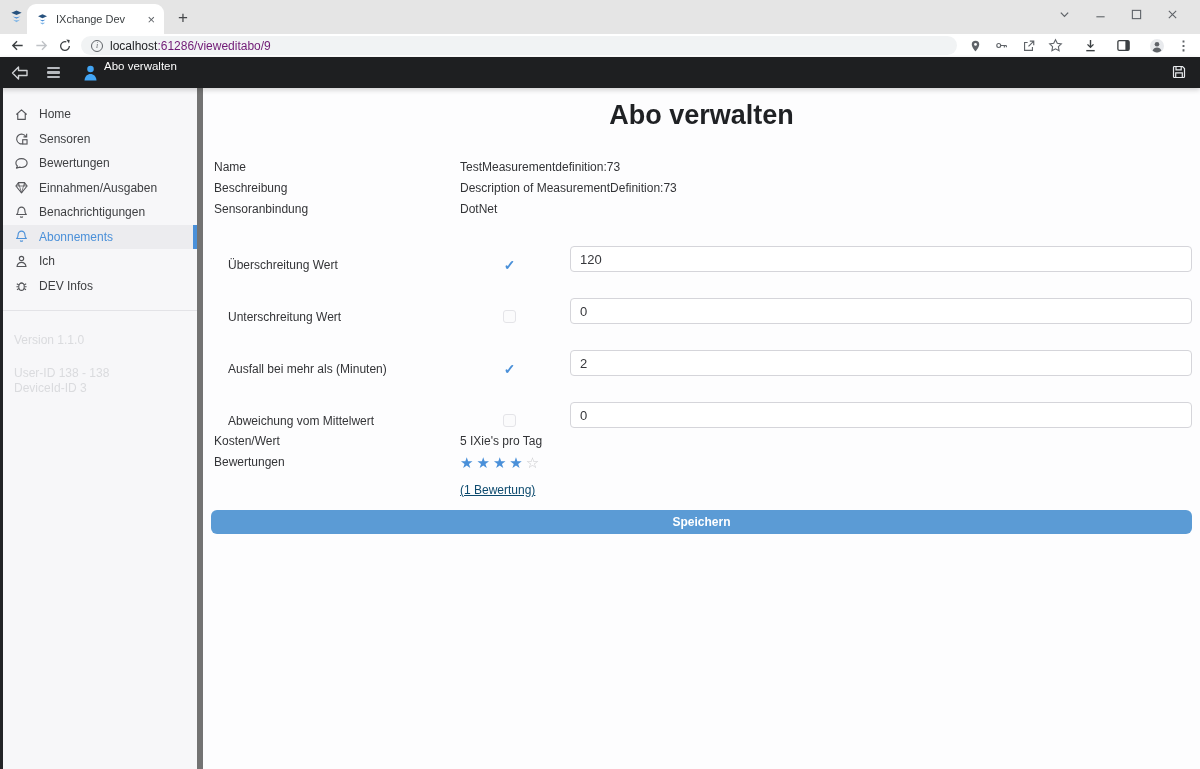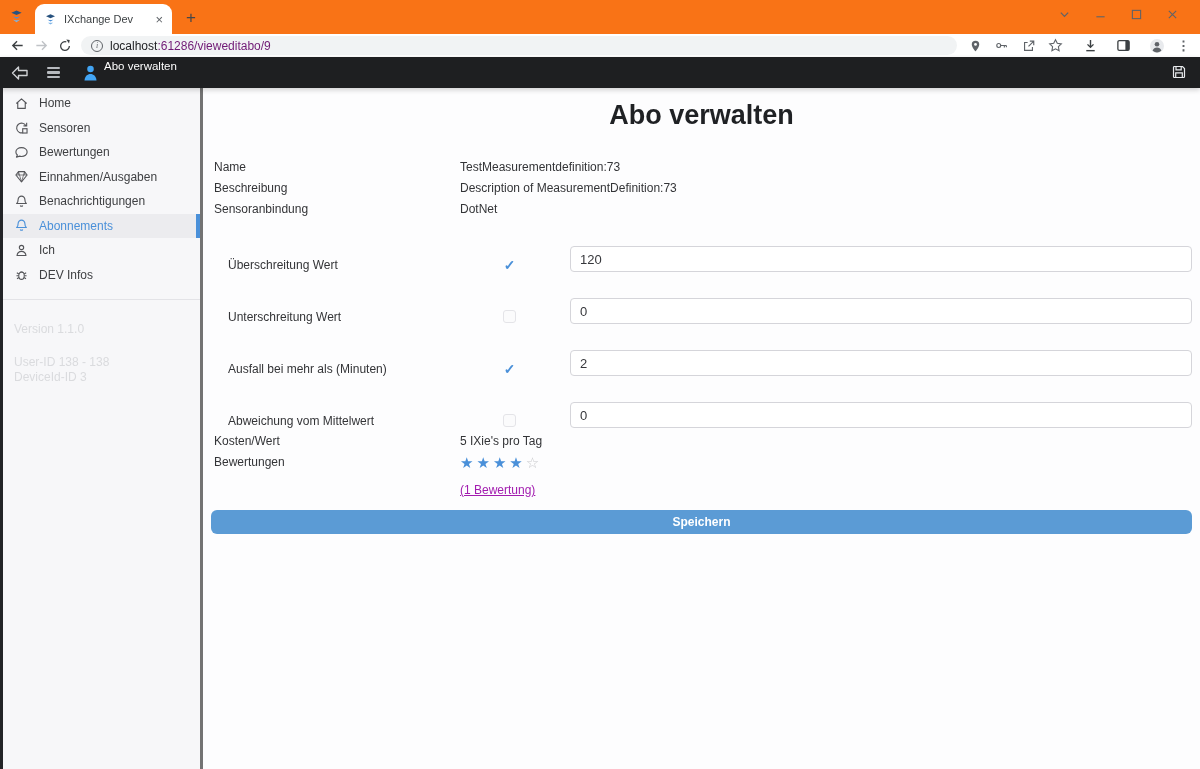--- a/index.html
+++ b/index.html
@@ -1,20 +1,20 @@
 <!DOCTYPE html>
 <html><head>
 <meta charset="utf-8">
 <style>
   * { margin:0; padding:0; box-sizing:border-box; }
   html,body { width:1200px; height:769px; font-family:"Liberation Sans", sans-serif; }
   .screen { position:relative; width:1200px; height:769px; overflow:hidden; background:#fff; }
 
   
-  .tabstrip { height:34px; background:#f97316; display:flex; align-items:flex-end; position:relative;padding-left:8px; }
+  .tabstrip { height:34px; background:#e5e5e5; display:flex; align-items:flex-end; position:relative; }
   .win-icon { position:absolute; left:9px; top:9px; }
   .tab { margin-left:27px; width:137px; height:30px; background:#fff; border-radius:9px 9px 0 0;
          display:flex; align-items:center; padding:0 9px; gap:7px; }
   .tab-title { flex:1; font-size:11px; color:#3c4043; white-space:nowrap; overflow:hidden; }
   .tab-close { font-size:13px; color:#5f6368; line-height:1; }
   .newtab { font-size:17px; color:#45474a; margin:0 0 6px 14px; }
   .win-controls { position:absolute; right:10px; top:2px; display:flex; }
   .win-btn { width:36px; height:24px; display:flex; align-items:center; justify-content:center; color:#5f6368; }
 
   .toolbar { height:23px; background:#fff; display:flex; align-items:center; padding:0 10px; gap:9px; }
@@ -35,21 +35,21 @@
   .appbar .burger { margin-left:17px; display:flex; flex-direction:column; gap:2px; }
   .burger i { display:block; width:13px; height:2.4px; background:#b7babf; border-radius:1px; }
   .appbar .user { margin-left:22px; }
   .app-title { position:absolute; left:104px; top:3px; font-size:11.5px; color:#fdfdfd; }
   .appbar .save-ic { position:absolute; right:13px; top:7px; }
 
   
   .content { display:flex; height:681px; position:relative; }
   .leftstrip { position:absolute; left:0; top:0; width:3px; height:681px; background:#232427; z-index:4; }
 
-  .sidebar { width:203px; background:#f7f7f9; border-right:3px solid #737373; padding-top:3px; position:relative; }
+  .sidebar { width:203px; background:#f7f7f9; border-right:6px solid #737373; padding-top:14px; position:relative; }
   .side-item { height:24.5px; display:flex; align-items:center; padding-left:14px; gap:10px;
                font-size:12px; color:#3f4043; position:relative; }
   .side-item svg { flex:0 0 auto; color:#55565a; }
   .side-item.active { background:#ececef; color:#4a90d9; }
   .side-item.active svg { color:#4a90d9; }
   .side-item.active::after { content:""; position:absolute; right:0; top:0; width:4px; height:100%; background:#4a90d9; }
   .side-divider { border:none; border-top:1px solid #e3e3e7; margin-top:12px; }
   .side-footer { padding:22px 0 0 14px; font-size:12px; color:#dadbde; }
   .side-footer .v { margin-bottom:19px; }
   .side-footer .l { line-height:15px; }
@@ -71,21 +71,21 @@
   .cbox.checked { color:#4a90d9; font-size:14px; font-weight:700; }
   .nrow input { flex:1; height:26px; border:1px solid #d5d5da; border-radius:4px; padding:0 9px;
                 font-size:13px; color:#36373b; font-family:"Liberation Sans", sans-serif; outline:none; background:#fff; }
 
   .gap6 { margin-top:6px; }
   .stars { display:flex; gap:3px; font-size:15px; line-height:1; }
   .star-filled { color:#4a90d9; }
   .star-empty { color:#c9cacd; }
   .rating-link-row { display:flex; margin-top:7px; }
   .rating-link-row .sp { width:249px; }
-  .rating-link { color:#a21caf; text-decoration:underline; font-size:12px; }
+  .rating-link { color:#0c4a6e; text-decoration:underline; font-size:12px; }
 
   .save-btn { display:block; width:100%; margin-top:13px; height:24px; background:#5b9bd5; border:none;
               border-radius:6px; color:#fff; font-weight:700; font-size:12px; font-family:"Liberation Sans", sans-serif; }
 
   svg { display:block; }
 </style>
 </head>
 <body>
 
 <div class="screen">

